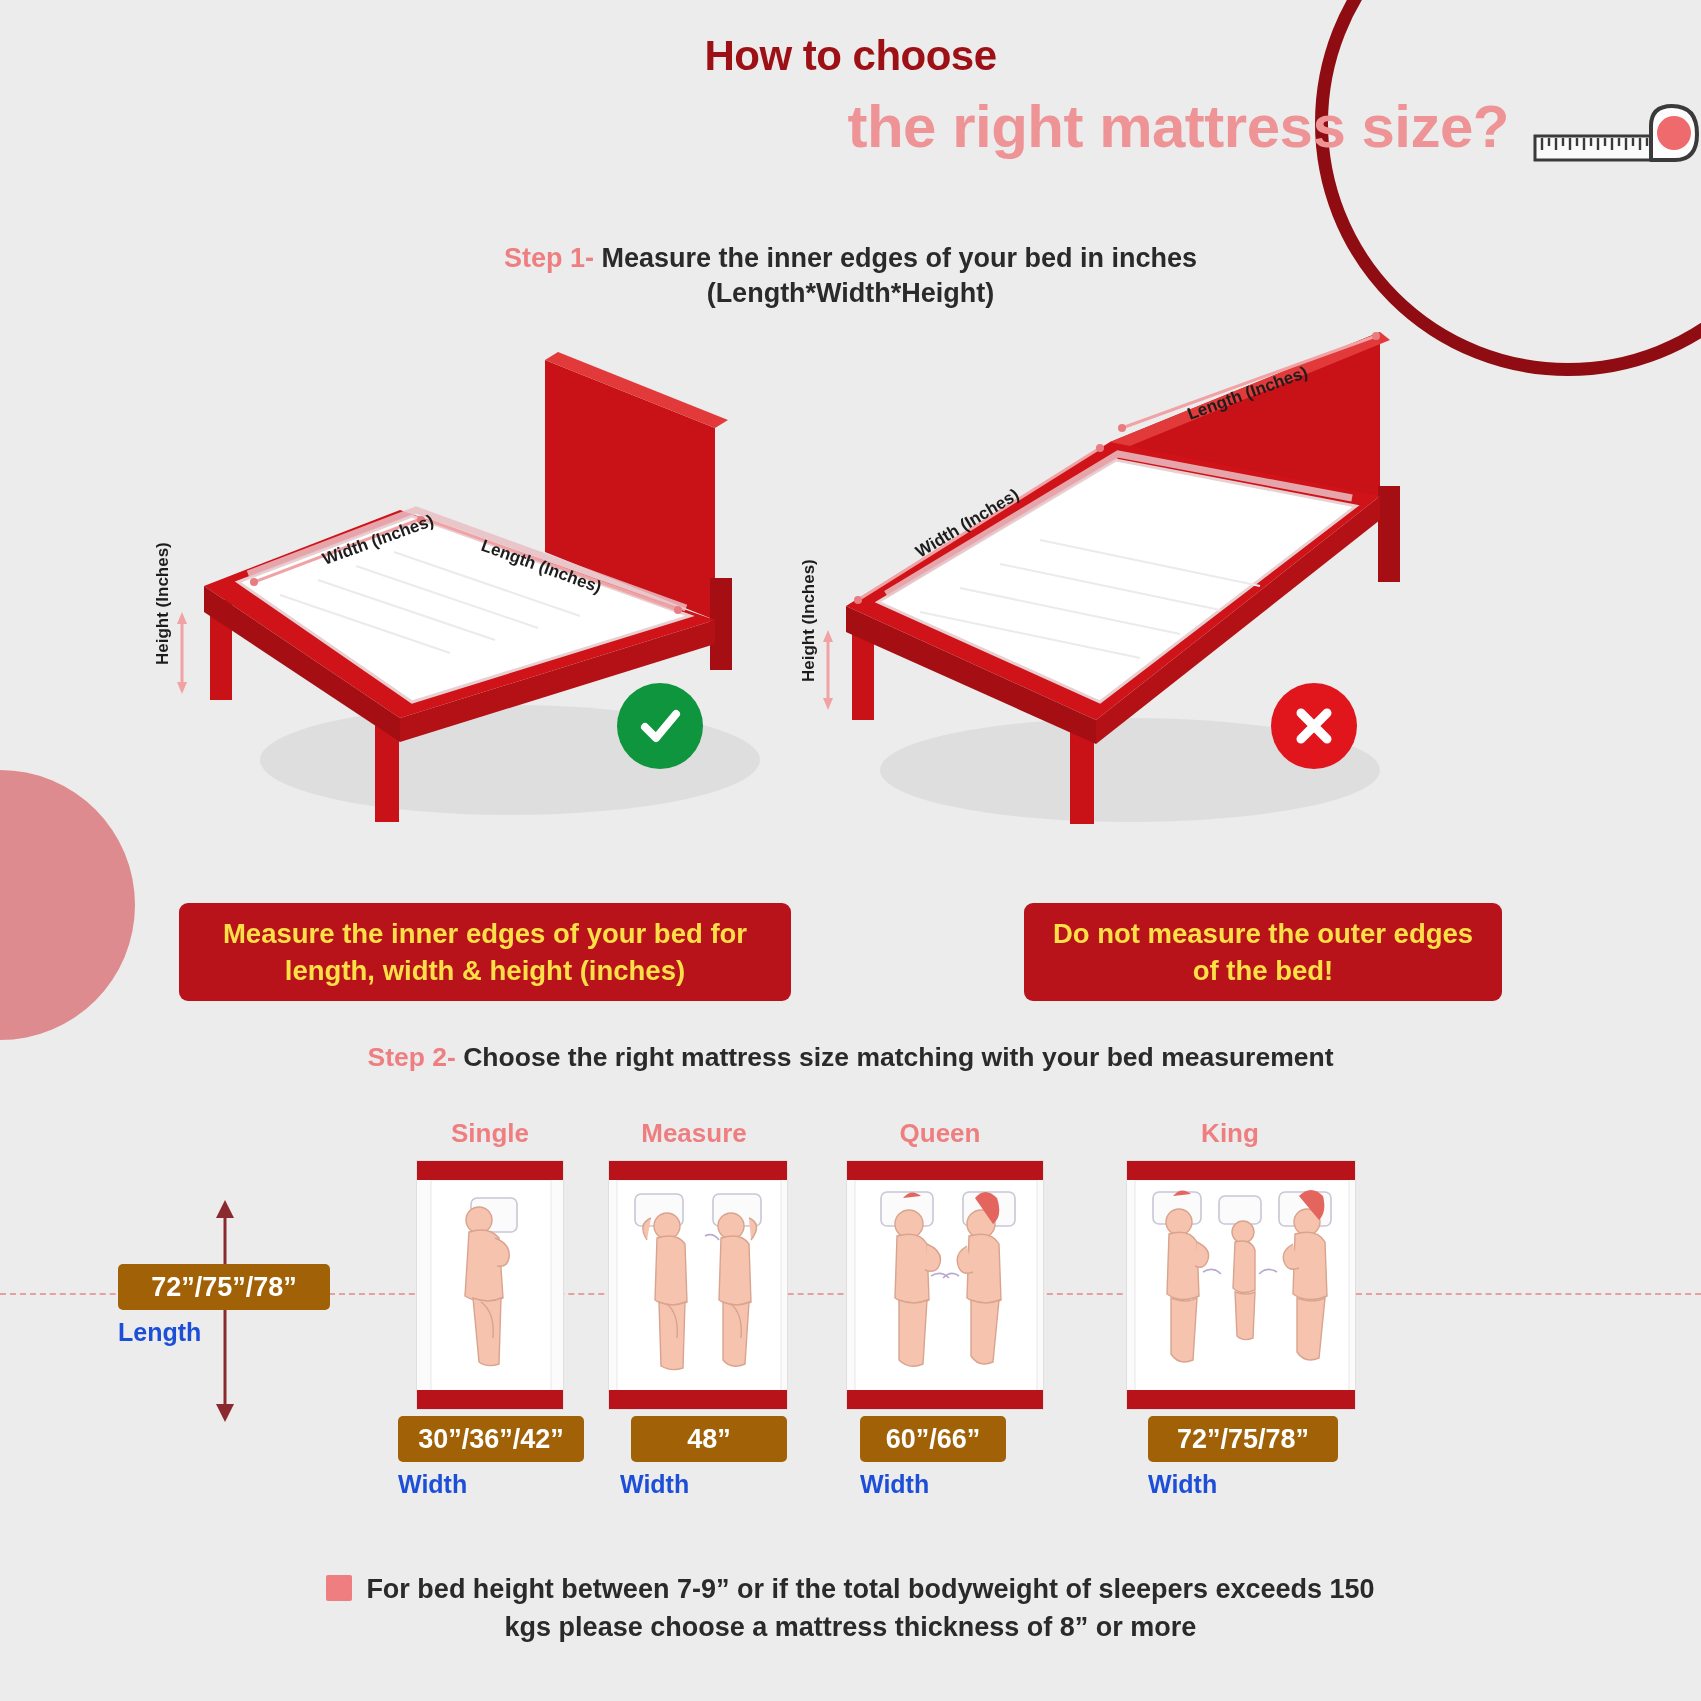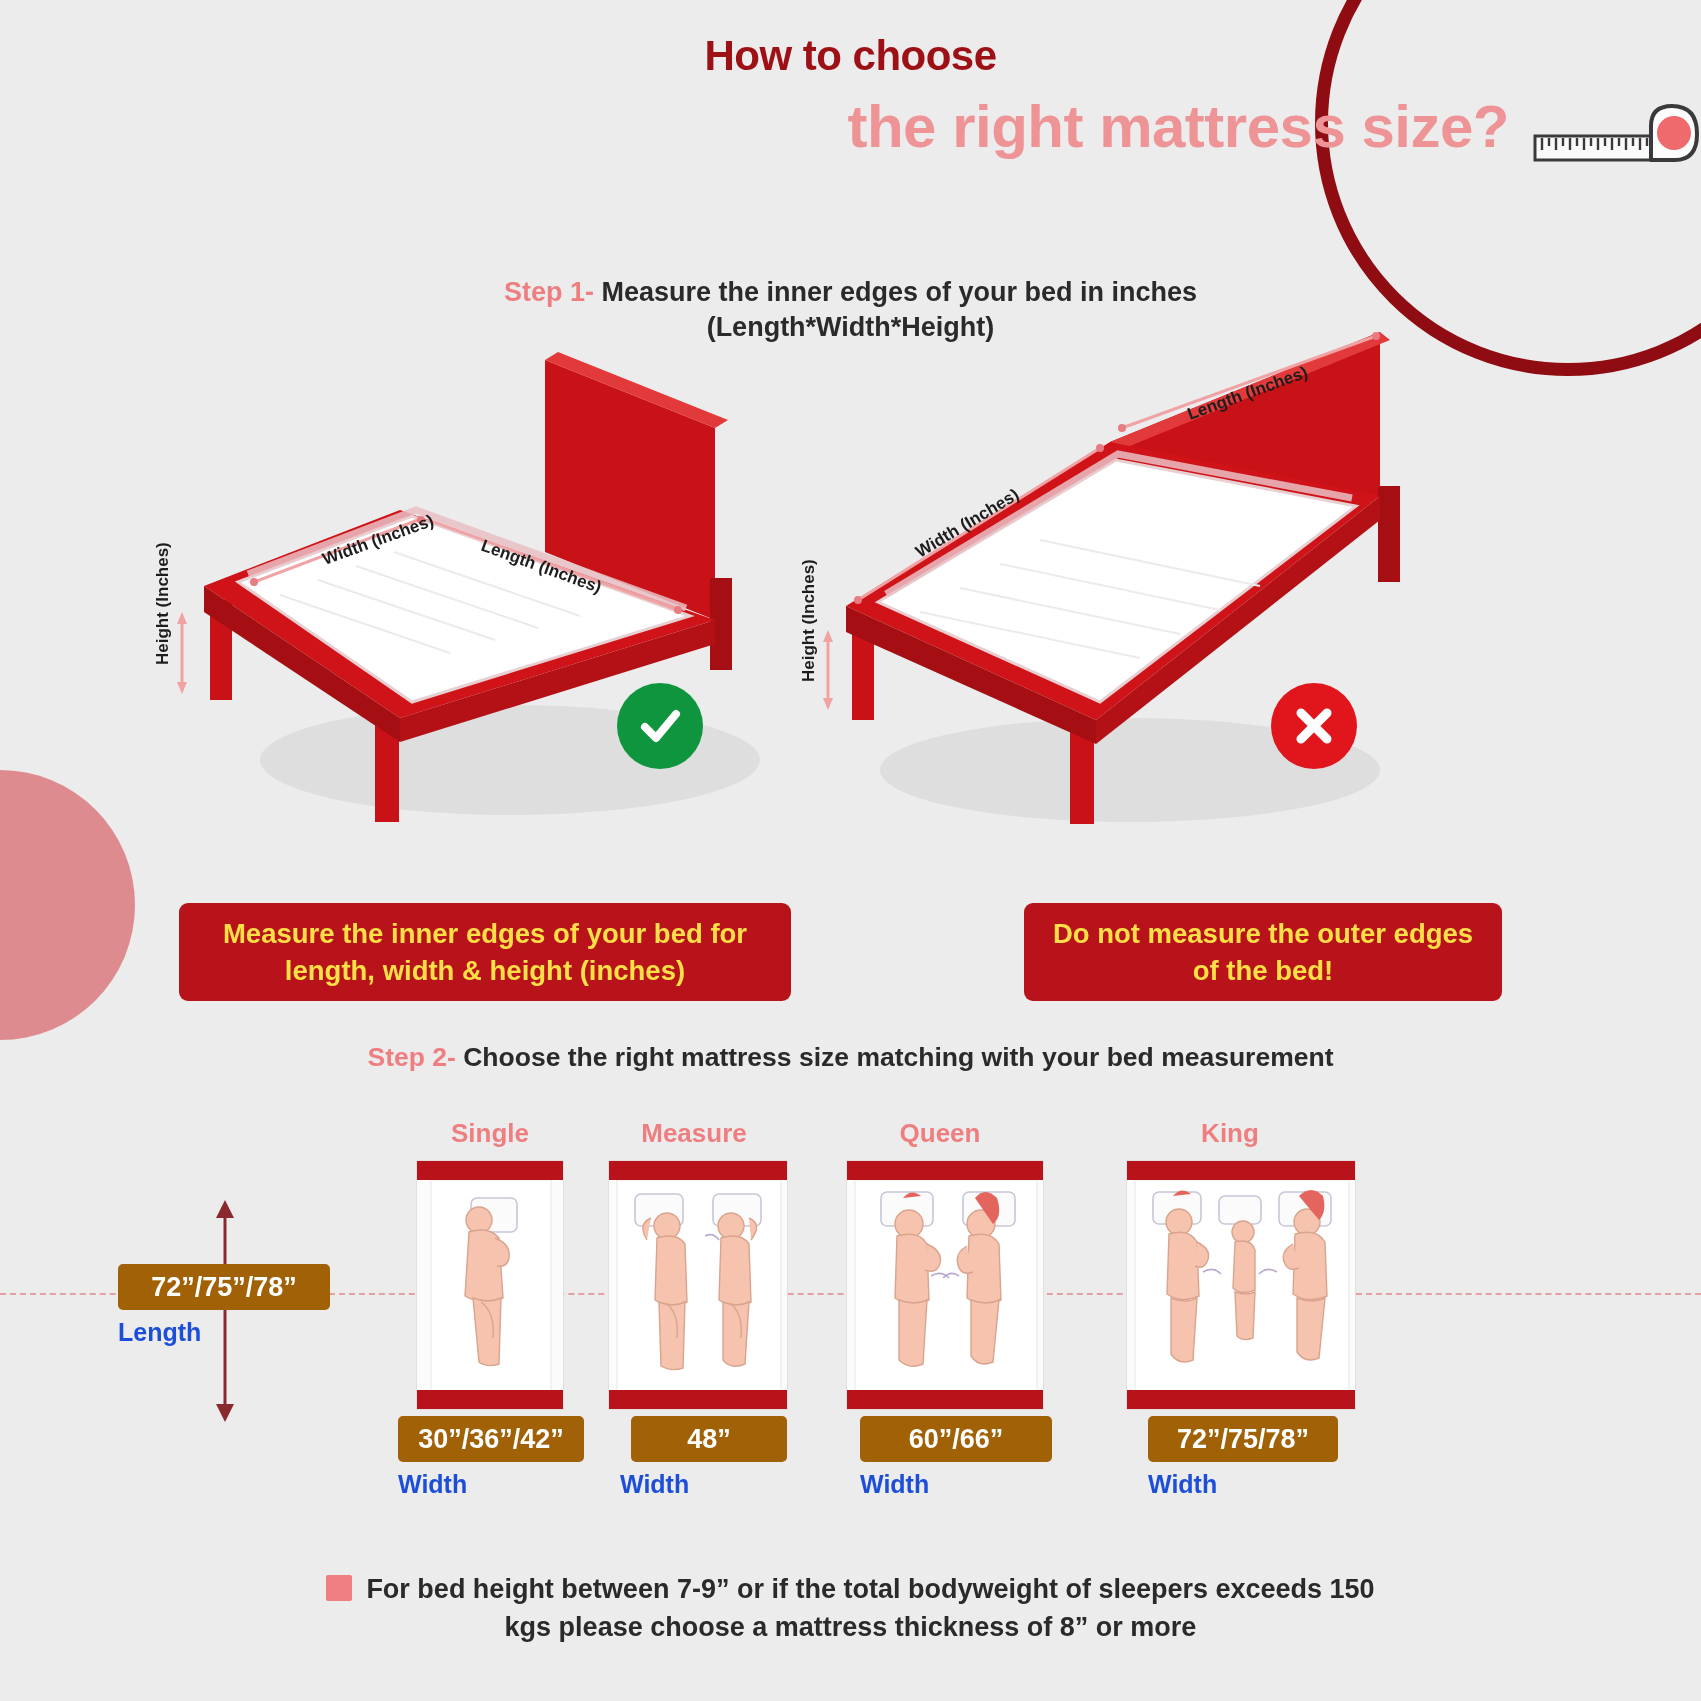--- a/index.html
+++ b/index.html
@@ -46,21 +46,21 @@
   
   .tape{position:relative;width:168px;height:76px;margin-top:22px;}
   .tape svg{display:block;}
 
   
   .step-line{
     position:absolute;left:0;right:0;text-align:center;
     font-size:27px;font-weight:700;color:#2a2a2a;line-height:1.28;
   }
   .step-num{color:#ef7e80;}
-  #step1{top:275px;}
+  #step1{top:241px;}
   #step2{top:1041px;font-size:26.5px;}
 
   
   .bed-area{position:absolute;left:0;top:300px;width:1701px;height:540px;}
   .bed-area svg{position:absolute;}
 
   
   .badge{
     position:absolute;width:86px;height:86px;border-radius:50%;
     display:flex;align-items:center;justify-content:center;
@@ -360,21 +360,21 @@
           <path d="M56 18 q8 -10 18 -2" fill="#e4645e"></path>
           <path d="M128 18 q10 -12 22 0 q6 18 -4 26" fill="#e4645e"></path>
           <g fill="none" stroke="#b9a8cf" stroke-width="1.6">
             <path d="M84 96 q10 -6 18 2"></path>
             <path d="M112 96 q-8 -6 -16 2"></path>
           </g>
         </svg>
       </div>
       <div class="mat-bottom"></div>
     </div>
-    <div class="chip" style="left:860px;top:298px;width:192px;text-align:right;">60”/66”</div>
+    <div class="chip" style="left:860px;top:298px;width:146px;text-align:right;">60”/66”</div>
     <div class="chip-cap" style="left:860px;top:352px;width:170px;">Width</div>
 
     <div class="size-label" style="left:1140px;top:0;">King</div>
     <div class="mat-card" style="left:1126px;width:230px;height:250px;">
       <div class="mat-top"></div>
       <div class="mat-inner">
         <svg width="230" height="212" viewBox="0 0 230 212">
           <rect x="8" y="0" width="214" height="212" fill="#fff" stroke="#e7e7e7"></rect>
           <rect x="26" y="12" width="48" height="32" rx="6" fill="#fbfbfb" stroke="#c9c6d6" stroke-width="1.6"></rect>
           <rect x="92" y="16" width="42" height="28" rx="6" fill="#fbfbfb" stroke="#c9c6d6" stroke-width="1.6"></rect>

